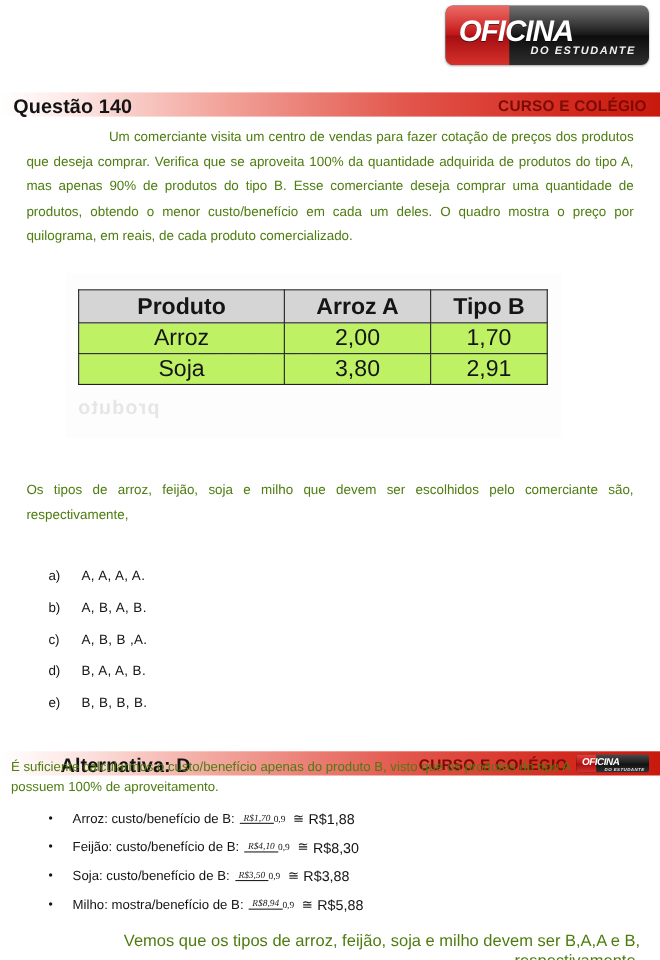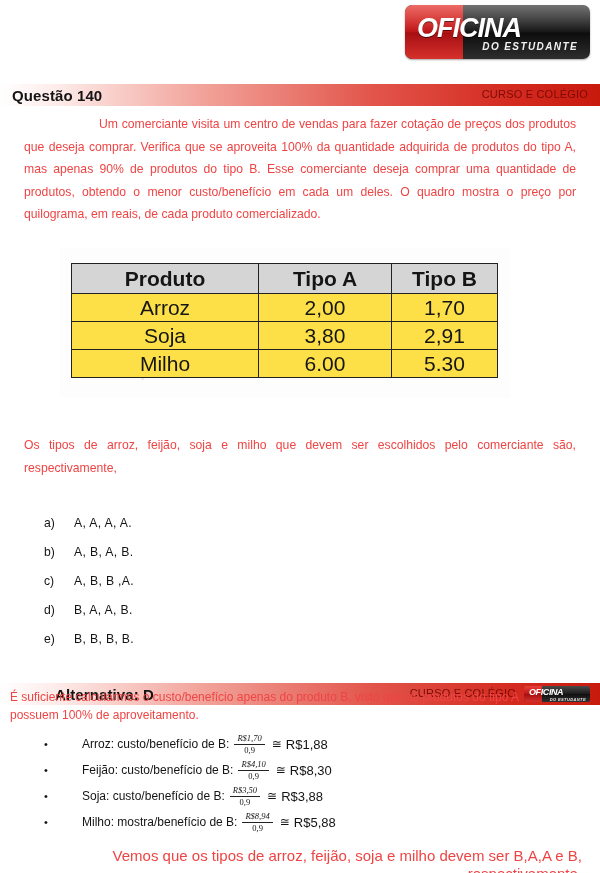--- a/index.html
+++ b/index.html
@@ -72,30 +72,30 @@
   .bar {
     position: absolute;
     left: 0;
     width: 600px;
     height: 22px;
     background: linear-gradient(90deg, #ffffff 0%, #fdeae8 10%, #f2a59c 33%, #e2554b 62%, #d42b20 85%, #c8190d 100%);
   }
   .bar-title {
     position: absolute;
     left: 12px; top: 3px;
-    font-size: 15px;
+    font-size: 18px;
     font-weight: bold;
     color: #141414;
     letter-spacing: .1px;
   }
   .bar-right {
     position: absolute;
     top: 4px;
-    font-size: 11px;
-    font-weight: normal;
+    font-size: 14px;
+    font-weight: bold;
     color: #7c0b06;
     letter-spacing: .2px;
   }
   #question-bar { top: 84px; }
   #question-bar .bar-right { right: 12px; }
   #answer-bar { top: 655px; margin-top: 28px; }
   #answer-bar .bar-title { left: 55px; }
   #answer-bar .bar-right { right: 84px; }
 
   .mini-logo {
@@ -128,21 +128,21 @@
     font-weight: bold;
     letter-spacing: .4px;
     color: #e6e6e6;
   }
 
   
   .para {
     position: absolute;
     font-size: 12.2px;
     line-height: 22.5px;
-    color: #ef4444;
+    color: #4d7c0f;
     text-align: justify;
   }
   #intro-paragraph {
     left: 24px; top: 113px; width: 552px;
     text-indent: 75px;
   }
   #question-prompt {
     left: 24px; top: 434px; width: 552px;
   }
   #solution-intro {
@@ -184,21 +184,21 @@
     table-layout: fixed;
   }
   .prod-table td, .prod-table th {
     border: 1.6px solid #222222;
     height: 27px;
     text-align: center;
     font-size: 21px;
     font-family: "Liberation Sans", sans-serif;
     color: #151515;
     padding: 0;
-    background: #fde047;
+    background: #bef264;
   }
   .prod-table th {
     font-weight: bold;
     background: #d5d5d5;
     font-size: 21px;
     height: 29px;
   }
   .prod-table col.c1 { width: 187px; }
   .prod-table col.c2 { width: 133px; }
   .prod-table col.c3 { width: 106px; }
@@ -230,24 +230,24 @@
     align-items: center;
     height: 26px;
     font-size: 12px;
     color: #141414;
   }
   .calc-bullet {
     width: 22px;
     font-size: 11px;
     line-height: 1;
   }
-  .calc-label { white-space: nowrap; margin-left: 16px; }
+  .calc-label { white-space: nowrap; }
   .frac {
     display: inline-flex;
-    flex-direction: column;
+    flex-direction: row;
     align-items: center;
     justify-content: center;
     margin: 16px 5px;
     vertical-align: middle;
     line-height: 1.05;
   }
   .frac .num {
     font-size: 8.5px;
     padding: 0 3px 1px 3px;
     border-bottom: 1px solid #222;
@@ -289,40 +289,35 @@
   <div class="ghost g2">produto</div>
   <table class="prod-table">
     <colgroup>
         <col class="c1">
         <col class="c2">
         <col class="c3">
       </colgroup>
     <thead>
       <tr>
         <th>Produto</th>
-        <th>Tipo A</th>
+        <th>Arroz A</th>
         <th>Tipo B</th>
       </tr>
     </thead>
     <tbody>
       <tr>
         <td>Arroz</td>
         <td>2,00</td>
         <td>1,70</td>
       </tr>
       <tr>
         <td>Soja</td>
         <td>3,80</td>
         <td>2,91</td>
       </tr>
-      <tr>
-        <td>Milho</td>
-        <td>6.00</td>
-        <td>5.30</td>
-      </tr>
     </tbody>
   </table>
 </div>
 
 <div class="para" id="question-prompt">Os tipos de arroz, feijão, soja e milho que devem ser escolhidos pelo comerciante são, respectivamente,</div>
 
 <div class="options">
   <div class="option-row">
     <span class="option-key">a)</span>
     <span class="option-val">A, A, A, A.</span>

